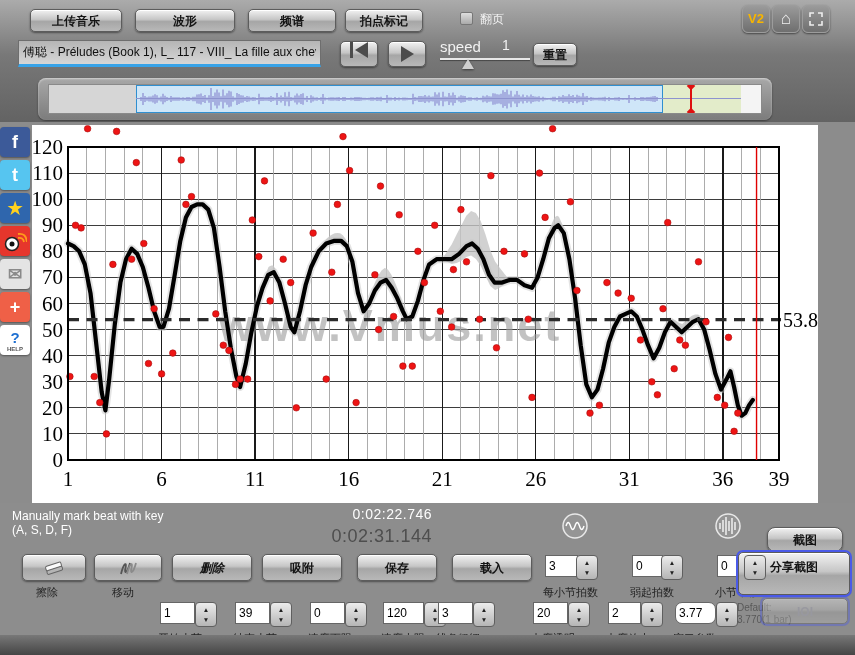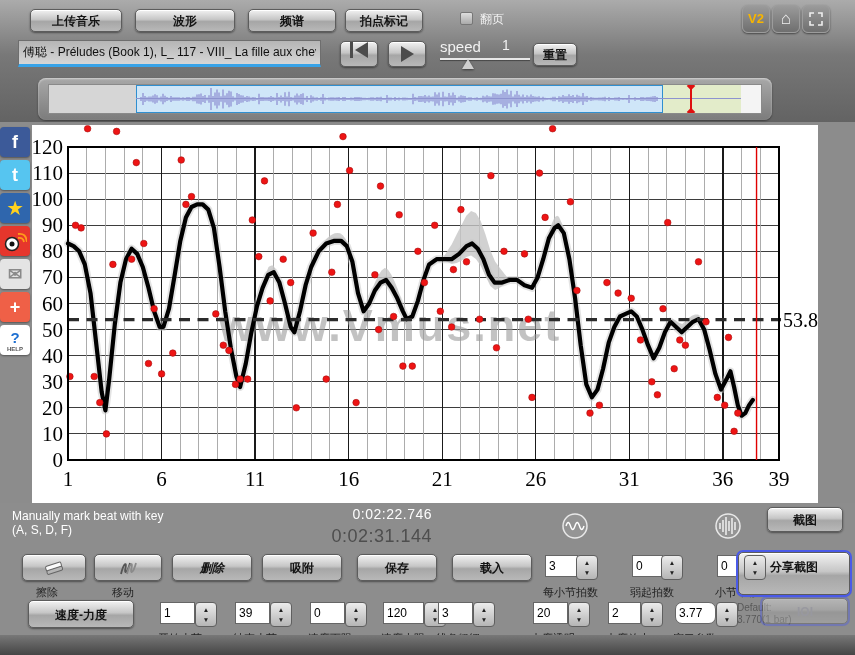--- a/index.html
+++ b/index.html
@@ -589,21 +589,21 @@
       <circle cx="13" cy="13" r="12" fill="rgba(255,255,255,.08)" stroke="#e8e8e8" stroke-width="1.5"></circle>
       <g stroke="#fff" stroke-width="1.3">
         <line x1="5" y1="10" x2="5" y2="16"></line>
           <line x1="8" y1="7" x2="8" y2="19"></line>
         <line x1="11" y1="4" x2="11" y2="22"></line>
           <line x1="14" y1="8" x2="14" y2="18"></line>
         <line x1="17" y1="5" x2="17" y2="21"></line>
           <line x1="20" y1="9" x2="20" y2="17"></line>
       </g>
     </svg>
-    <div class="btn" style="left:767px;top:4px;width:76px;height:25px;line-height:25px;">截图</div>
+    <div class="btn" style="left:767px;top:24px;width:76px;height:25px;line-height:25px;border-radius:8px;">截图</div>
 
     <div class="btn icon-btn" style="left:22px;top:51px;width:64px;height:27px;">
       <svg width="24" height="16">
         <g transform="rotate(-18 12 8)">
           <rect x="4" y="4" width="16" height="5" rx="1.5" fill="#fafafa" stroke="#666"></rect>
           <rect x="4" y="8.5" width="16" height="4" rx="1.5" fill="#b5b5b5" stroke="#666"></rect>
         </g>
       </svg>
     </div>
     <div class="ctl-label" style="left:36px;top:82px;">擦除</div>
@@ -639,21 +639,20 @@
         <div class="ctl-label" style="left:630px;top:82px;">弱起拍数</div>
         <input class="spin-val" style="left: 717px; top: 52px; width: 26px;" value="0">
         <div class="ctl-label" style="left:715px;top:82px;">小节平移</div>
       </div>
     <div class="btn ringed" style="left:738px;top:49px;width:112px;height:43px;line-height:28px;">分享截图</div>
     <div class="stepper" style="left:744px;top:52px;">
         <span>▲</span>
         <span>▼</span>
       </div>
 
-    <div class="btn" style="left:28px;top:97px;width:106px;height:28px;line-height:28px;">速度-力度</div>
     <div id="param-spinners">
         <input class="spin-val" style="left: 160px; top: 99px; width: 30px;" value="1">
         <div class="stepper" style="left:195px;top:99px;">
           <span>▲</span>
           <span>▼</span>
         </div>
         <div class="ctl-label" style="left:158px;top:128px;">开始小节</div>
         <input class="spin-val" style="left: 235px; top: 99px; width: 30px;" value="39">
         <div class="stepper" style="left:270px;top:99px;">
           <span>▲</span>

